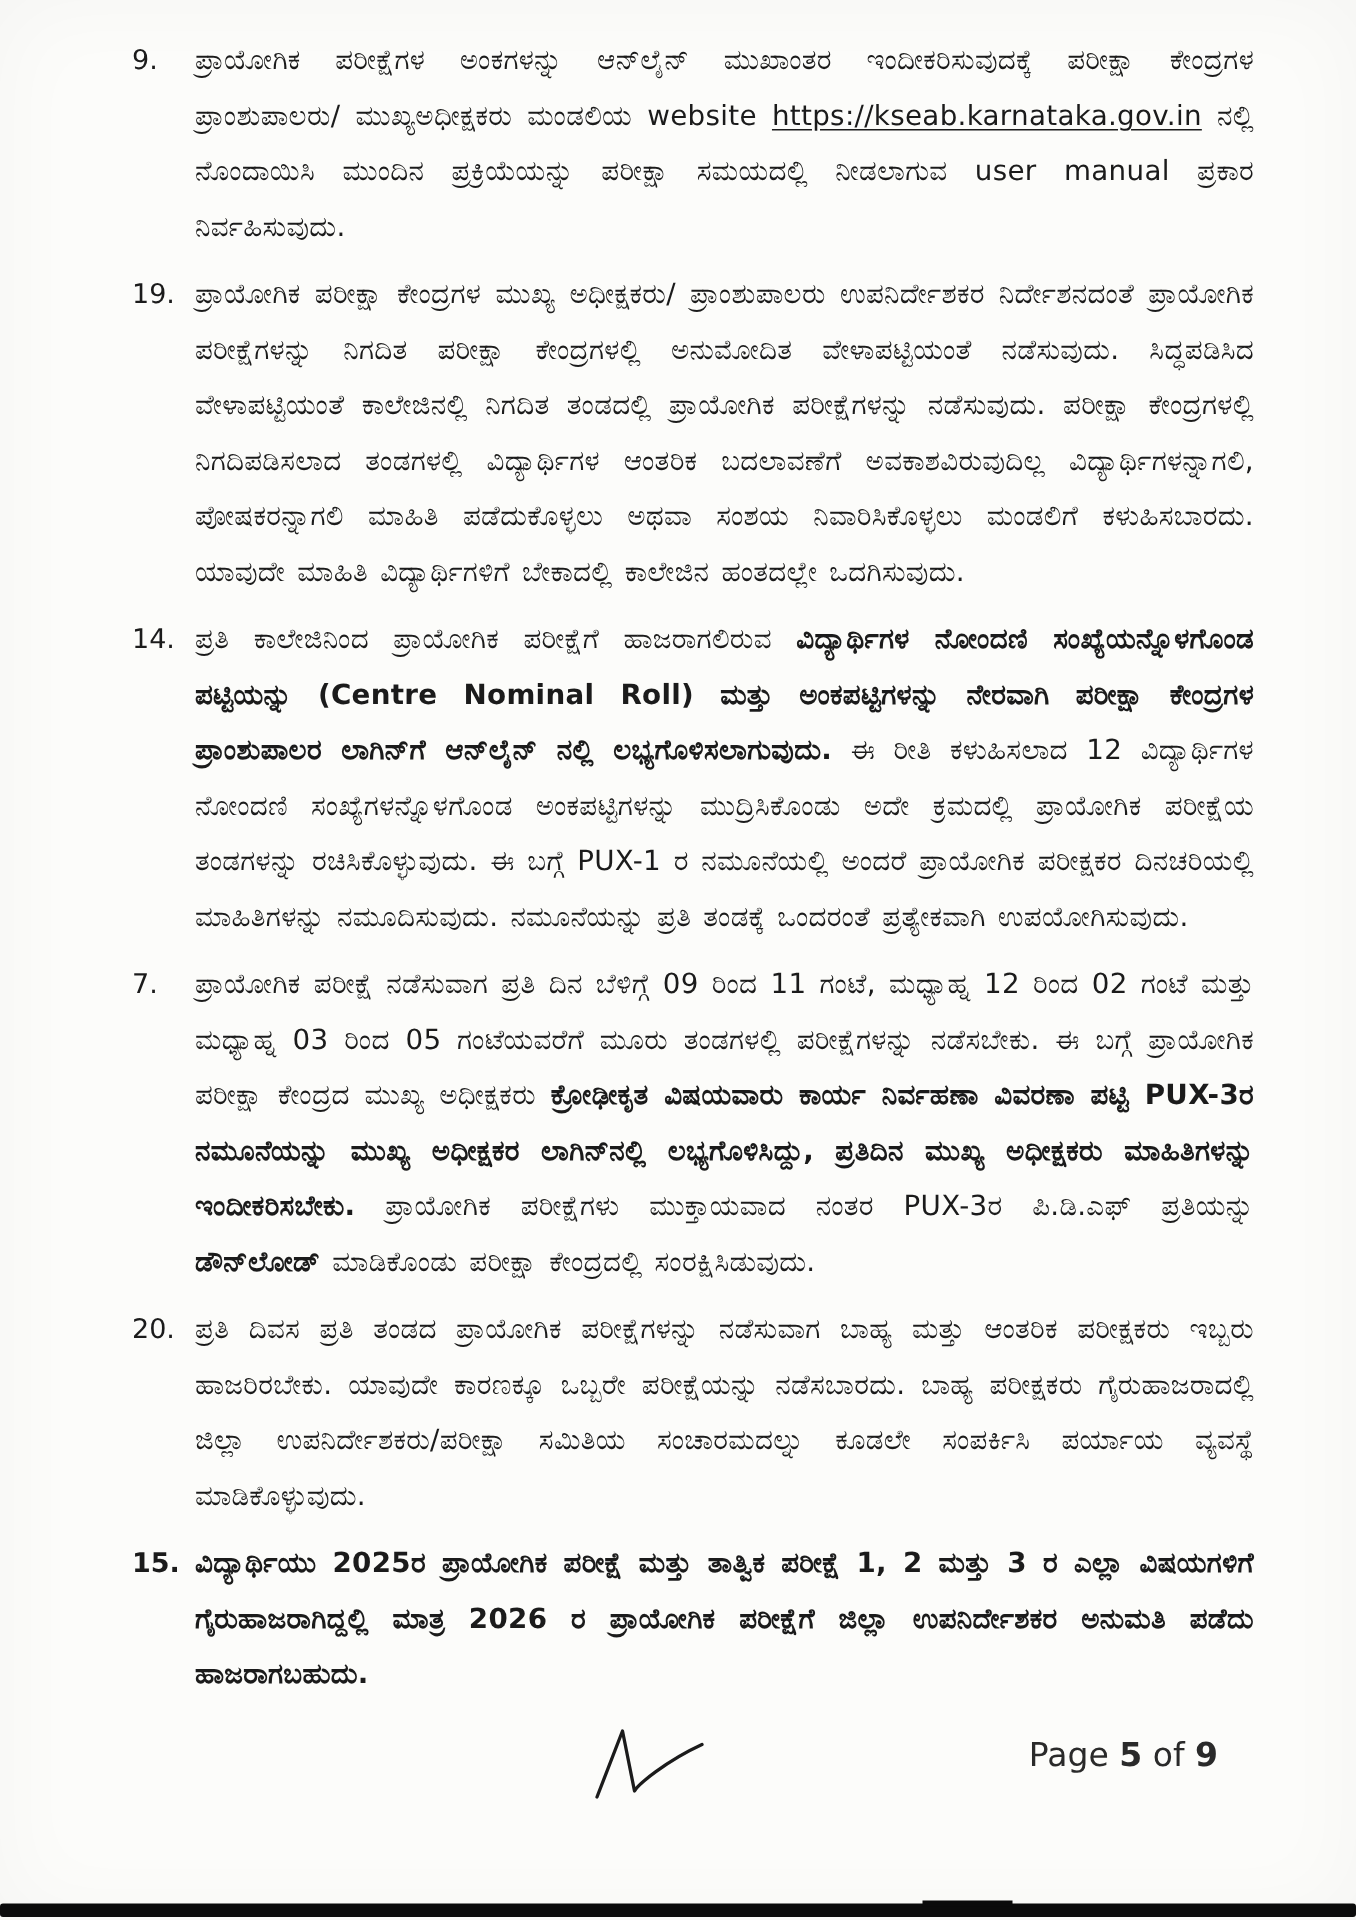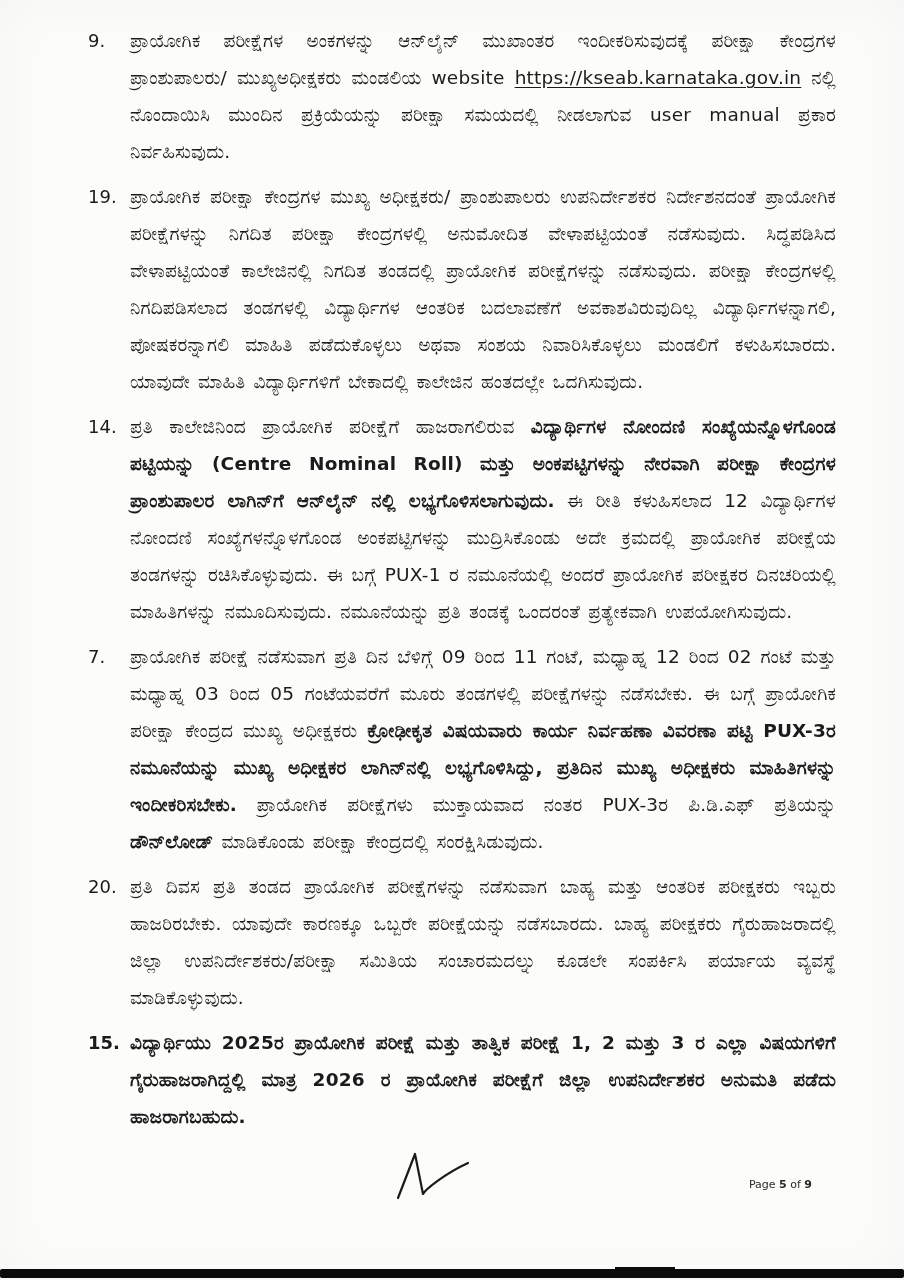--- a/index.html
+++ b/index.html
@@ -49,23 +49,22 @@
   }
   a.doclink {
     color: #1b1b1b;
     text-decoration: underline;
     text-underline-offset: 3px;
   }
   .footer {
     position: absolute;
     top: 1158px;
     right: 92px;
-    font-size: 11px;
+    font-size: 22px;
     color: #2a2a2a;
-    margin-top: 20px;
   }
   .footer .pn { font-weight: 700; }
   .signature {
     position: absolute;
     left: 392px;
     top: 1150px;
     width: 86px;
     height: 60px;
   }
   .signature svg { width: 100%; height: 100%; }

